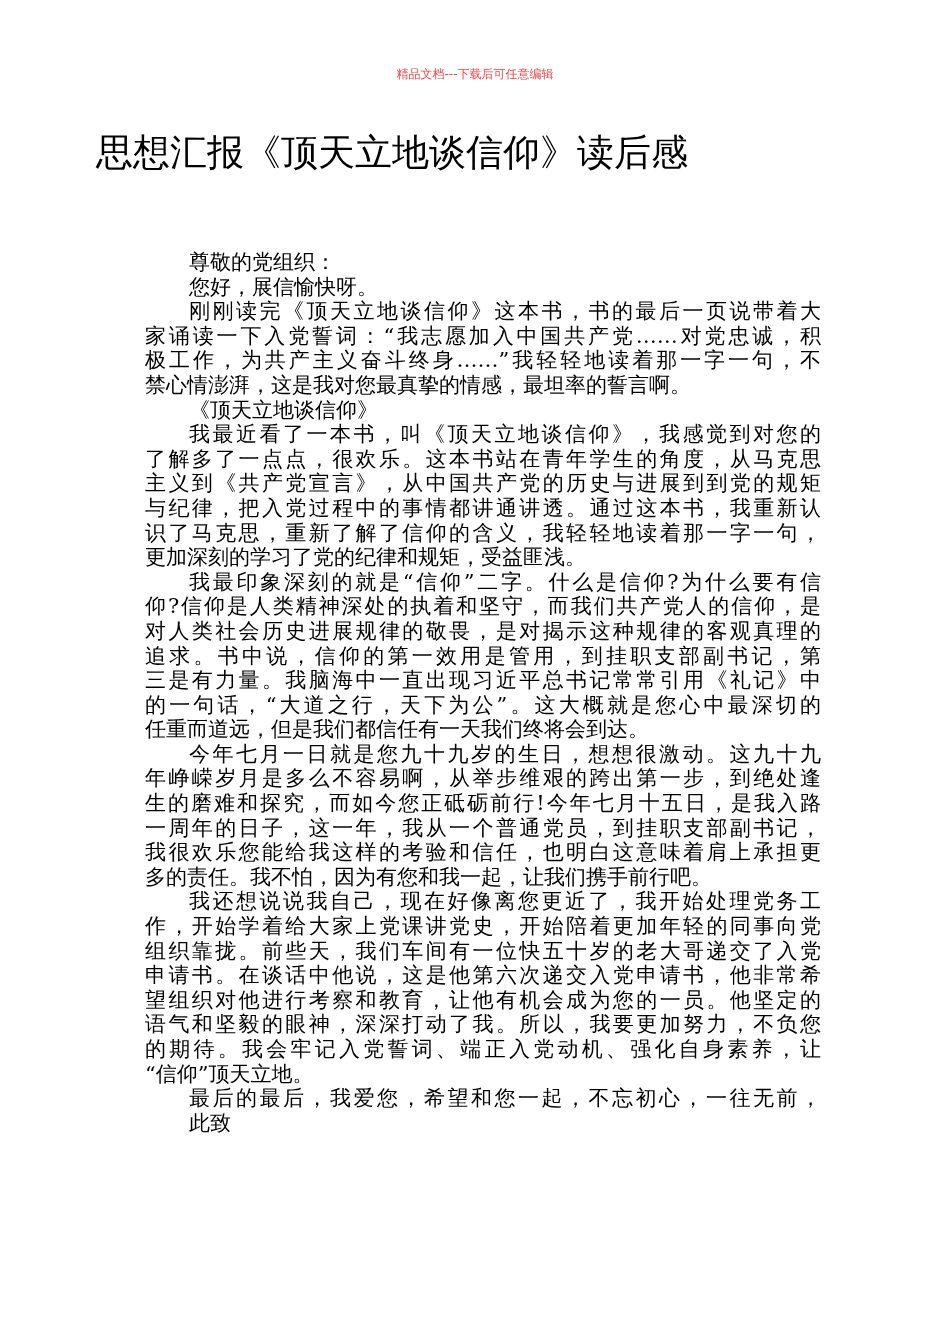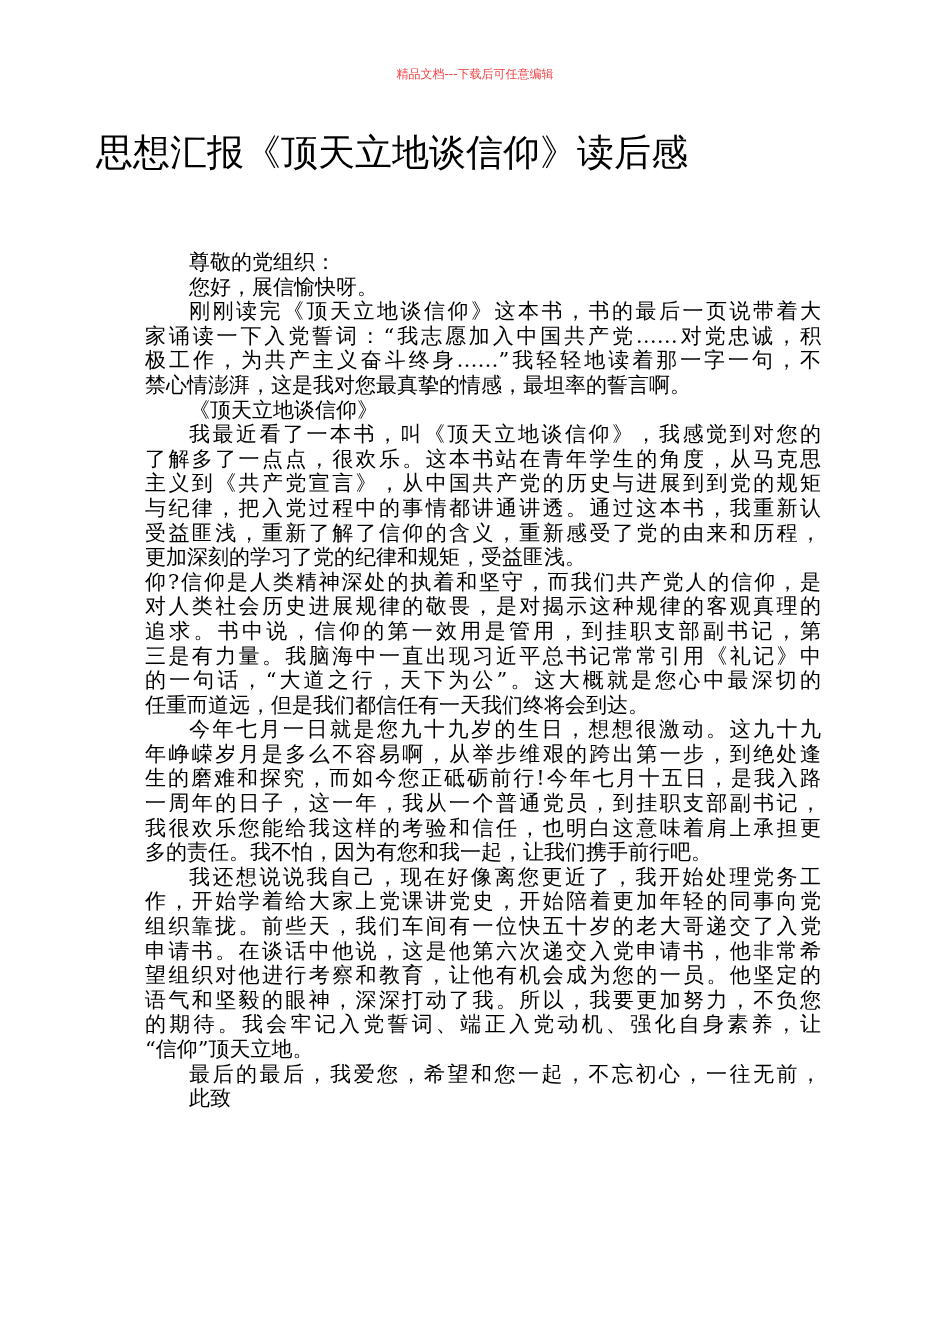--- a/index.html
+++ b/index.html
@@ -25,22 +25,23 @@
     <div class="line ind last">您好，展信愉快呀。</div>
     <div class="line ind">刚刚读完《顶天立地谈信仰》这本书，书的最后一页说带着大</div>
     <div class="line">家诵读一下入党誓词：“我志愿加入中国共产党……对党忠诚，积</div>
     <div class="line">极工作，为共产主义奋斗终身……”我轻轻地读着那一字一句，不</div>
     <div class="line last">禁心情澎湃，这是我对您最真挚的情感，最坦率的誓言啊。</div>
     <div class="line ind last">《顶天立地谈信仰》</div>
     <div class="line ind">我最近看了一本书，叫《顶天立地谈信仰》，我感觉到对您的</div>
     <div class="line">了解多了一点点，很欢乐。这本书站在青年学生的角度，从马克思</div>
     <div class="line">主义到《共产党宣言》，从中国共产党的历史与进展到到党的规矩</div>
     <div class="line">与纪律，把入党过程中的事情都讲通讲透。通过这本书，我重新认</div>
-    <div class="line">受益匪浅，重新了解了信仰的含义，重新感受了党的由来和历程，</div>
+    <div class="line">识了马克思，重新了解了信仰的含义，我轻轻地读着那一字一句，</div>
     <div class="line last">更加深刻的学习了党的纪律和规矩，受益匪浅。</div>
+    <div class="line ind">我最印象深刻的就是“信仰”二字。什么是信仰?为什么要有信</div>
     <div class="line">仰?信仰是人类精神深处的执着和坚守，而我们共产党人的信仰，是</div>
     <div class="line">对人类社会历史进展规律的敬畏，是对揭示这种规律的客观真理的</div>
     <div class="line">追求。书中说，信仰的第一效用是管用，到挂职支部副书记，第</div>
     <div class="line">三是有力量。我脑海中一直出现习近平总书记常常引用《礼记》中</div>
     <div class="line">的一句话，“大道之行，天下为公”。这大概就是您心中最深切的</div>
     <div class="line last">任重而道远，但是我们都信任有一天我们终将会到达。</div>
     <div class="line ind">今年七月一日就是您九十九岁的生日，想想很激动。这九十九</div>
     <div class="line">年峥嵘岁月是多么不容易啊，从举步维艰的跨出第一步，到绝处逢</div>
     <div class="line">生的磨难和探究，而如今您正砥砺前行!今年七月十五日，是我入路</div>
     <div class="line">一周年的日子，这一年，我从一个普通党员，到挂职支部副书记，</div>

